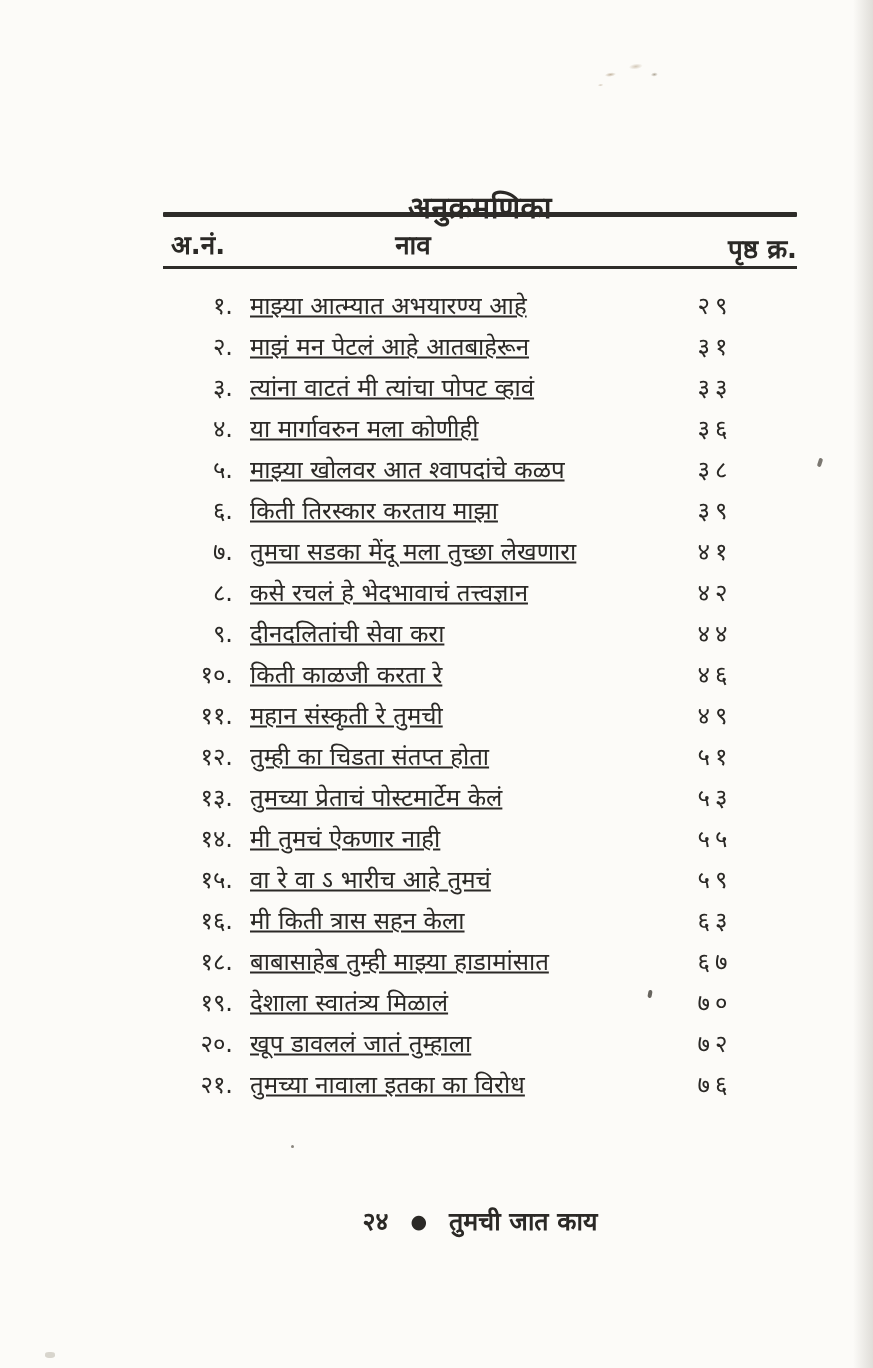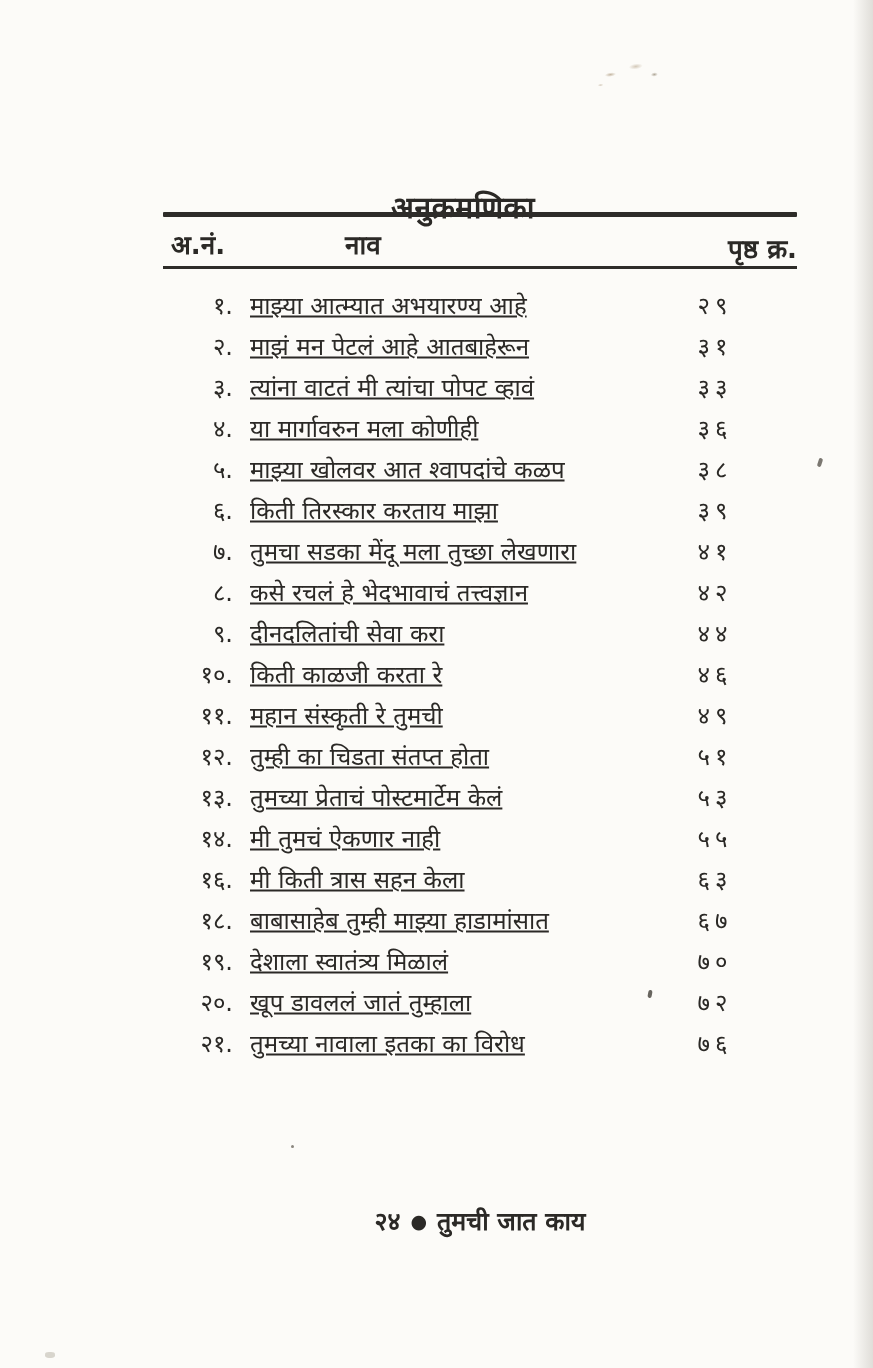--- a/index.html
+++ b/index.html
@@ -12,38 +12,38 @@
     overflow:hidden;
   }
   .page{position:absolute;inset:0;}
   
   .edge-shade{
     position:absolute;top:0;right:0;width:20px;height:100%;
     background:linear-gradient(to left, rgba(150,145,135,0.28), rgba(150,145,135,0.0));
     pointer-events:none;
   }
   .toc-title{
-    position:absolute;top:166px;left:146px;width:634px;
+    position:absolute;top:166px;left:163px;width:634px;
     text-align:center;font-size:30px;font-weight:bold;
     letter-spacing:0.5px;
   }
   .rule-thick{
     position:absolute;top:212px;left:163px;width:634px;height:5px;
     background:#2e2c29;border-radius:1px;
   }
   .rule-thin{
     position:absolute;top:266px;left:163px;width:634px;height:3px;
     background:#2e2c29;
   }
   .col-header{
     position:absolute;top:226px;left:163px;width:634px;height:36px;
     font-size:26px;font-weight:bold;
   }
   .col-header .h-serial{position:absolute;left:8px;top:0;}
-  .col-header .h-name{position:absolute;left:182px;width:120px;top:0;text-align:left;}
+  .col-header .h-name{position:absolute;left:190px;width:120px;top:0;text-align:center;}
   .col-header .h-page{position:absolute;right:0;top:4px;}
   .toc-rows{
     position:absolute;top:283px;left:163px;width:634px;
   }
   .row{
     position:relative;height:41px;
   }
   .row .no{
     position:absolute;left:0;width:70px;top:50%;transform:translateY(-50%);
     text-align:right;font-size:24px;
@@ -52,21 +52,21 @@
     position:absolute;left:87px;right:120px;top:50%;transform:translateY(-50%);
     font-size:24px;white-space:nowrap;text-decoration:underline;
   }
   .row .pg{
     position:absolute;right:42px;width:80px;top:50%;transform:translateY(-50%);
     text-align:center;font-size:24px;letter-spacing:5px;
   }
   .footer{
     position:absolute;top:1203px;left:163px;width:634px;
     text-align:center;font-size:25px;font-weight:bold;
-    display:flex;justify-content:center;align-items:center;gap:10px;
+    display:flex;justify-content:center;align-items:center;gap:22px;
   }
   .footer .bullet{font-size:19px;position:relative;top:1px;}
   
   .smudge{
     position:absolute;top:55px;left:595px;width:75px;height:30px;
     background:
       radial-gradient(ellipse 8px 3px at 20% 55%, rgba(150,125,90,0.55), transparent 70%),
       radial-gradient(ellipse 10px 4px at 55% 40%, rgba(150,125,90,0.40), transparent 70%),
       radial-gradient(ellipse 5px 3px at 78% 75%, rgba(110,95,70,0.55), transparent 70%),
       radial-gradient(ellipse 4px 2px at 5% 85%, rgba(150,125,90,0.40), transparent 70%);
@@ -188,20 +188,25 @@
       <span class="title">तुमच्या प्रेताचं पोस्टमार्टेम केलं</span>
       <span class="pg">५३</span>
     </div>
 
     <div class="row">
       <span class="no">१४.</span>
       <span class="title">मी तुमचं ऐकणार नाही</span>
       <span class="pg">५५</span>
     </div>
 
+    <div class="row">
+      <span class="no">१५.</span>
+      <span class="title">वा रे वा ऽ भारीच आहे तुमचं</span>
+      <span class="pg">५९</span>
+    </div>
 
     <div class="row">
       <span class="no">१६.</span>
       <span class="title">मी किती त्रास सहन केला</span>
       <span class="pg">६३</span>
     </div>
 
 
     <div class="row">
       <span class="no">१८.</span>

